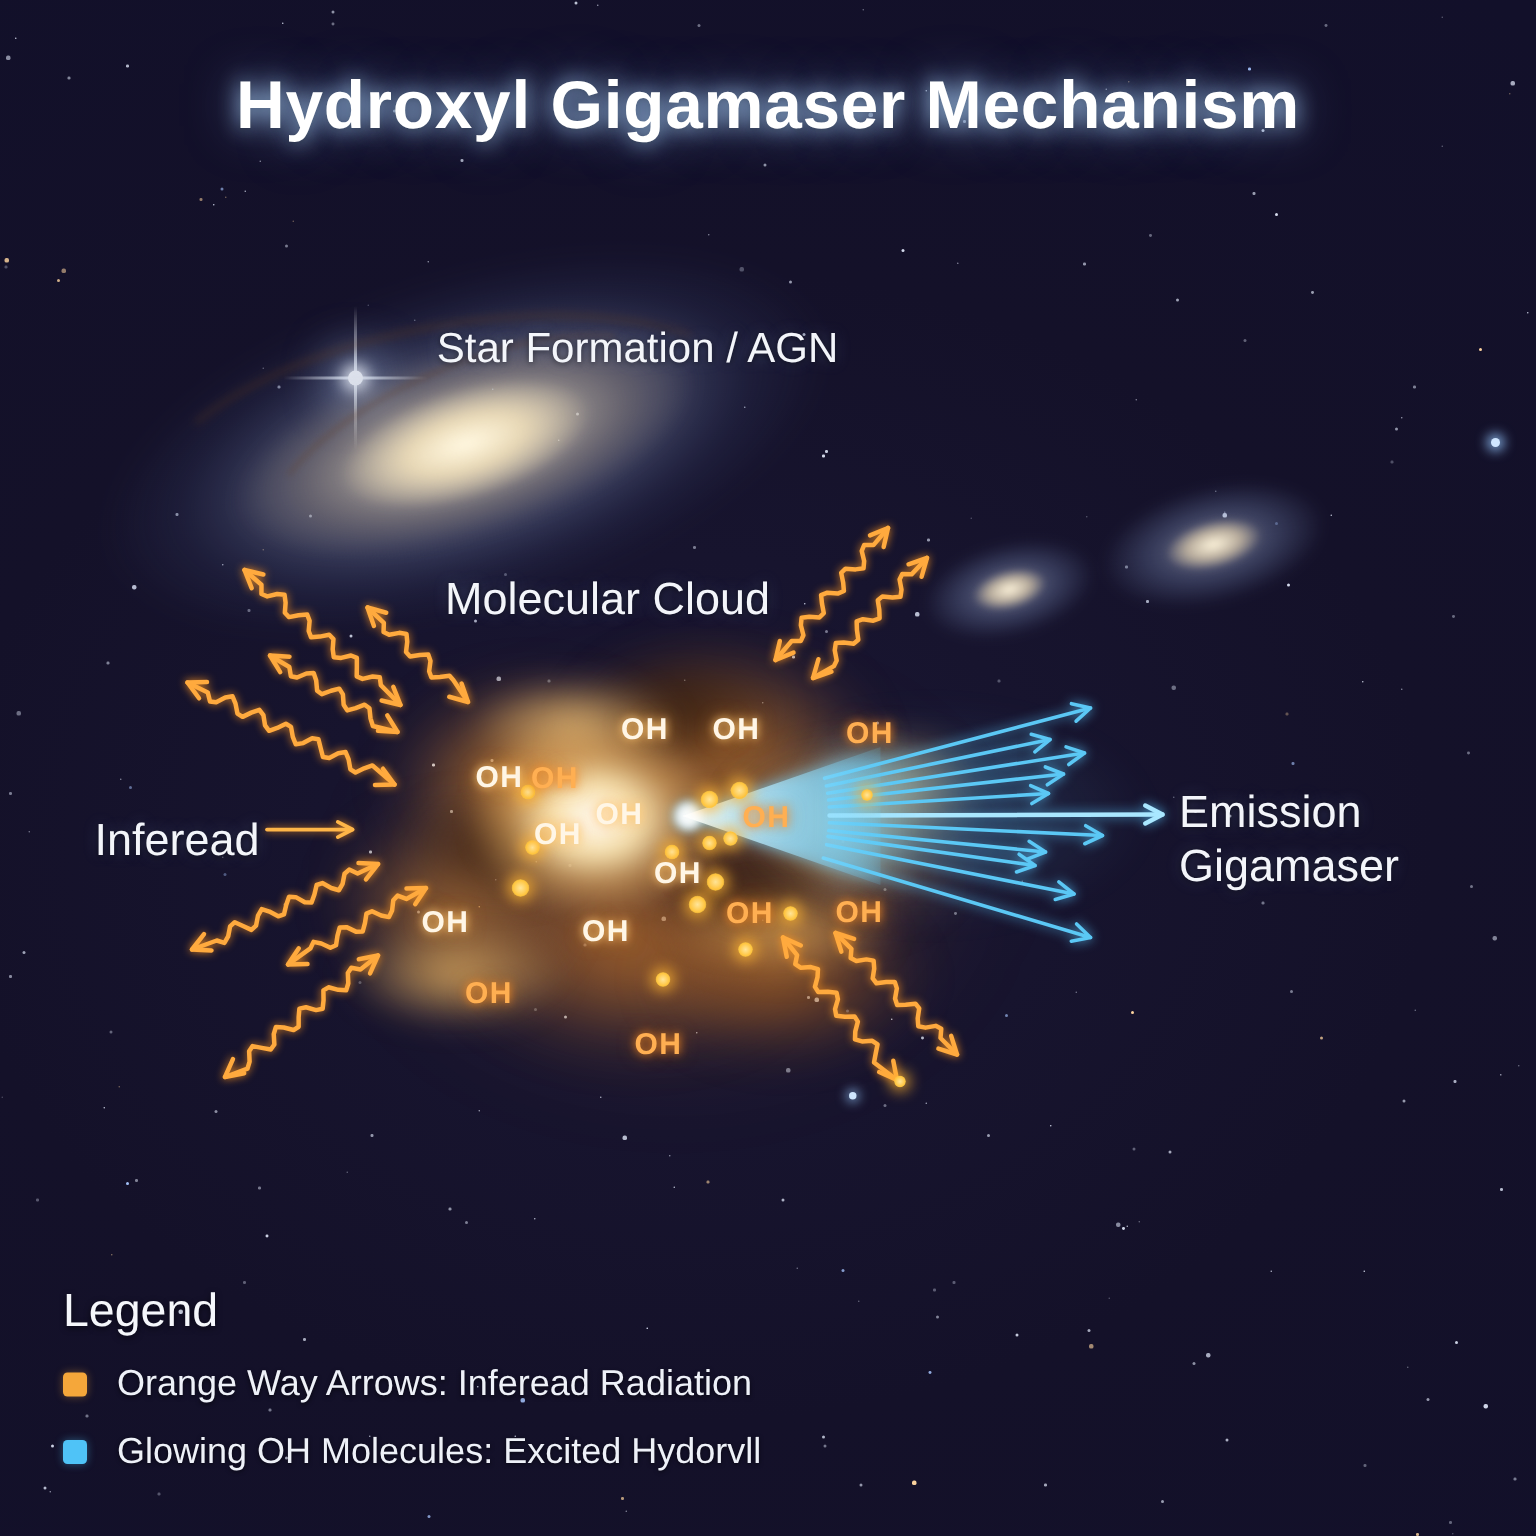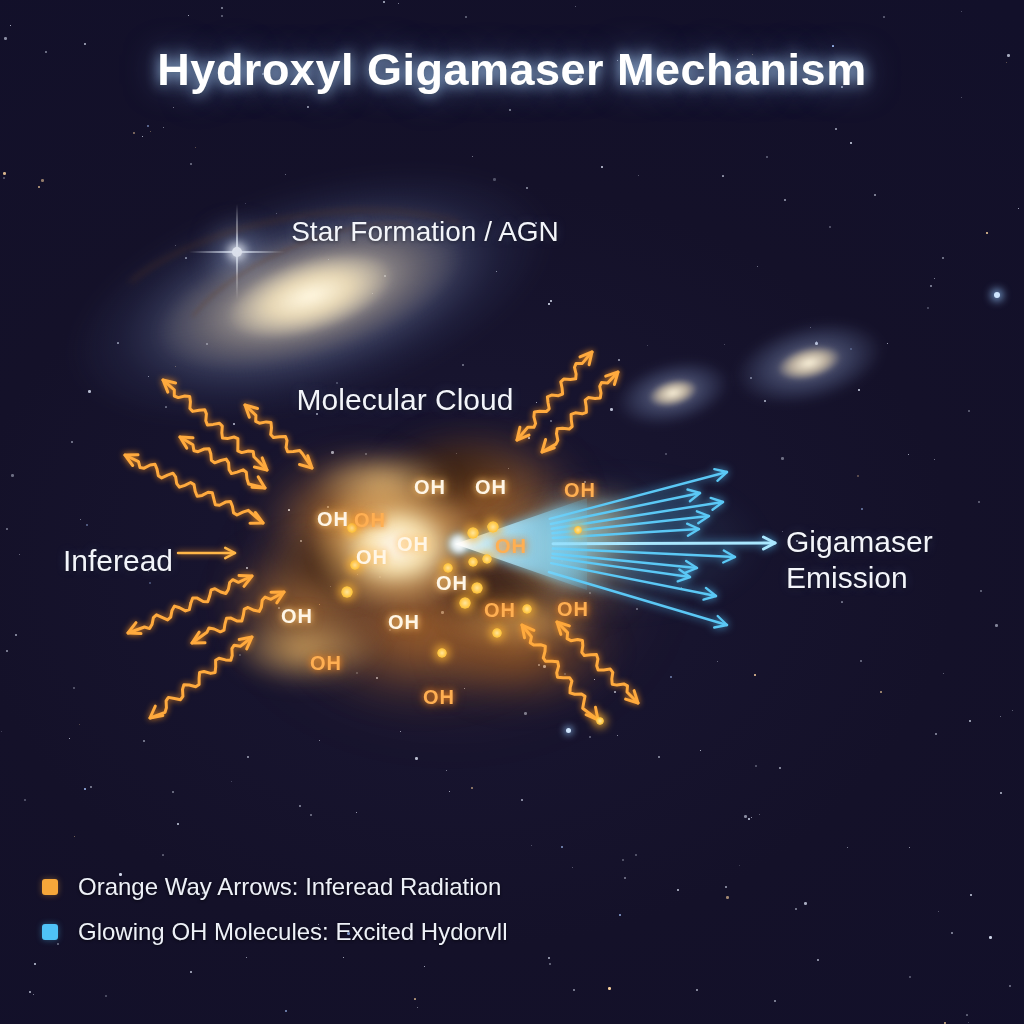--- a/index.html
+++ b/index.html
@@ -475,25 +475,26 @@
       <span class="oh deep" style="left: 439px; top: 697px;">OH</span>
     </div>
 
   <div class="label title center-x" style="left:512px;top:44px;">Hydroxyl Gigamaser Mechanism</div>
   <div class="label lab-lg center-xy" style="left:405px;top:400px;">Molecular Cloud</div>
   <div class="label lab-md center-xy" style="left:425px;top:232px;">Star Formation / AGN</div>
   <div class="label lab-lg two-line center-xy" style="left:118px;top:561px;text-align:center;">
     <div>Inferead</div>
   </div>
   <div class="label lab-lg two-line" style="left:786px;top:524px;">
+    <div>Emission</div>
     <div>Gigamaser</div>
-    <div>Emission</div>
   </div>
 
   <div class="legend">
+    <div class="legend-heading">Legend</div>
     <div class="legend-row">
       <span class="swatch" style="background: rgb(245, 167, 58); box-shadow: rgba(245, 167, 58, 0.4) 0px 0px 6px;"></span>
       <span class="legend-text">Orange Way Arrows: Inferead Radiation</span>
     </div>
     <div class="legend-row">
       <span class="swatch" style="background: rgb(79, 195, 247); box-shadow: rgba(79, 195, 247, 0.4) 0px 0px 6px;"></span>
       <span class="legend-text">Glowing OH Molecules: Excited Hydorvll</span>
     </div>
   </div>
 

